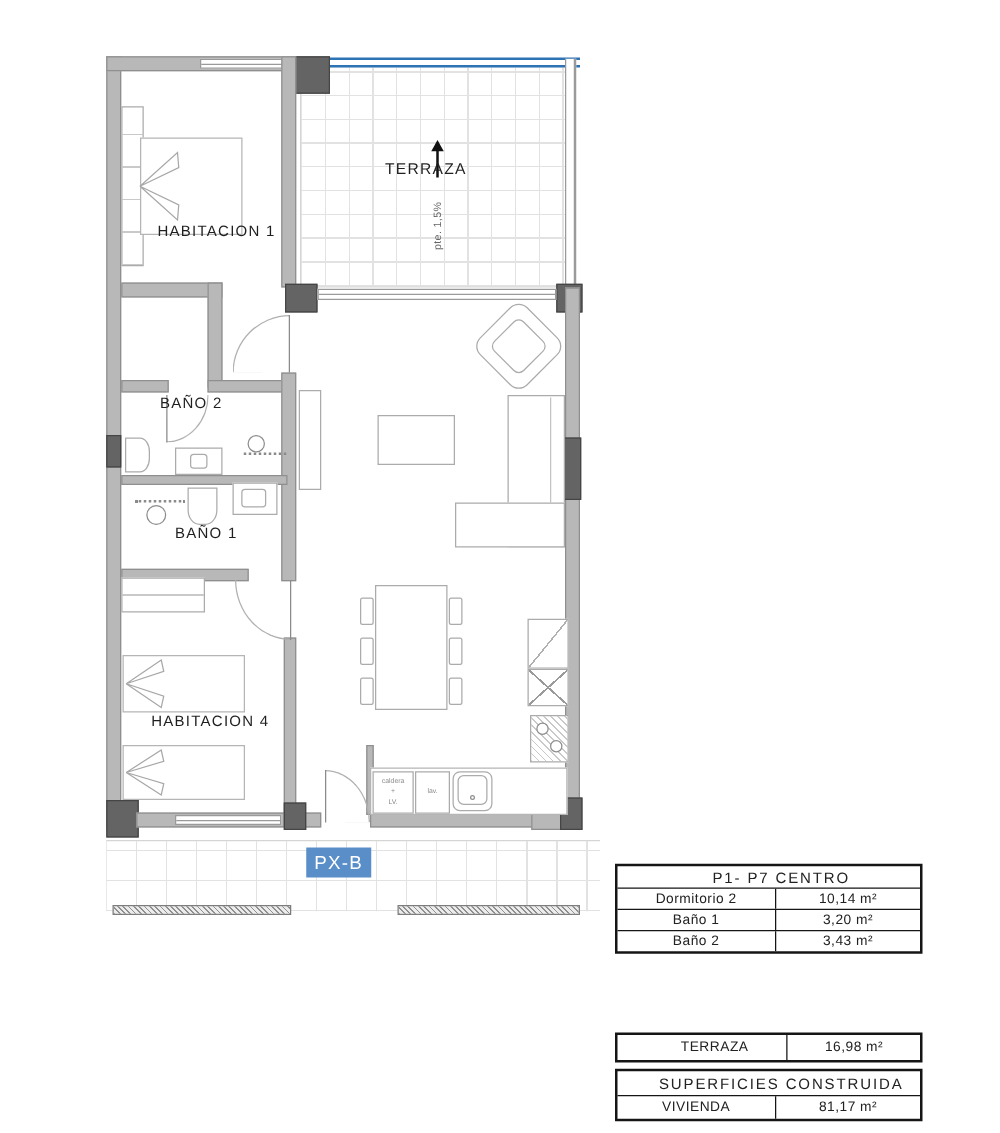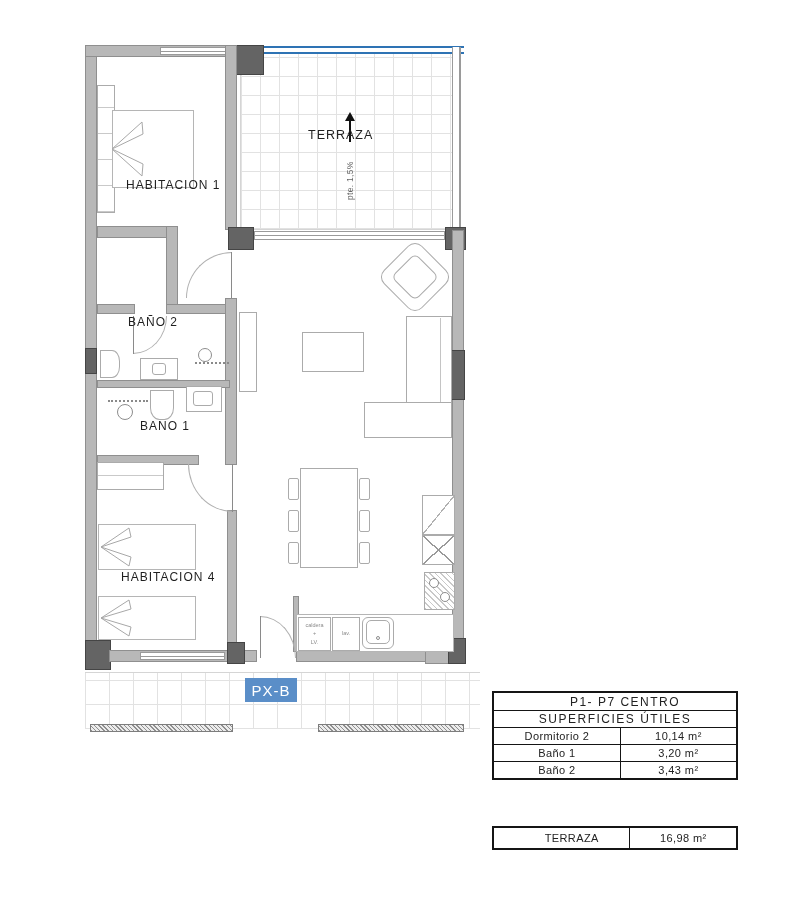--- a/index.html
+++ b/index.html
@@ -183,23 +183,20 @@
 
   <div class="abs" style="left:245px;top:678px;width:52px;height:24px;
        background:#5a8ec8;color:#fff;display:flex;align-items:center;justify-content:center;font-size:15px;letter-spacing:1px;">
     <span>PX-B</span>
   </div>
 
   <div class="tbl" style="left:492px;top:691px;width:246px;">
     <div class="trow thead" style="height:17px;">
       <span>P1- P7 CENTRO</span>
     </div>
-    <div class="trow thead" style="height:17px;">
-      <span>SUPERFICIES ÚTILES</span>
-    </div>
     <div class="trow" style="height:17px;">
       <div class="cn">Dormitorio 2</div>
       <div class="cv">10,14 m²</div>
     </div>
     <div class="trow" style="height:17px;">
       <div class="cn">Baño 1</div>
       <div class="cv">3,20 m²</div>
     </div>
     <div class="trow" style="height:17px;">
       <div class="cn">Baño 2</div>
@@ -207,14 +204,23 @@
     </div>
   </div>
 
   <div class="tbl" style="left:492px;top:826px;width:246px;">
     <div class="trow" style="height:20px;">
       <div class="cn">TERRAZA</div>
       <div class="cv">16,98 m²</div>
     </div>
   </div>
 
+  <div class="tbl" style="left:492px;top:855px;width:246px;">
+    <div class="trow thead" style="height:19px;">
+      <span>SUPERFICIES CONSTRUIDA</span>
+    </div>
+    <div class="trow" style="height:19px;">
+      <div class="cn">VIVIENDA</div>
+      <div class="cv">81,17 m²</div>
+    </div>
+  </div>
 
 </div>
 
 </body></html>

